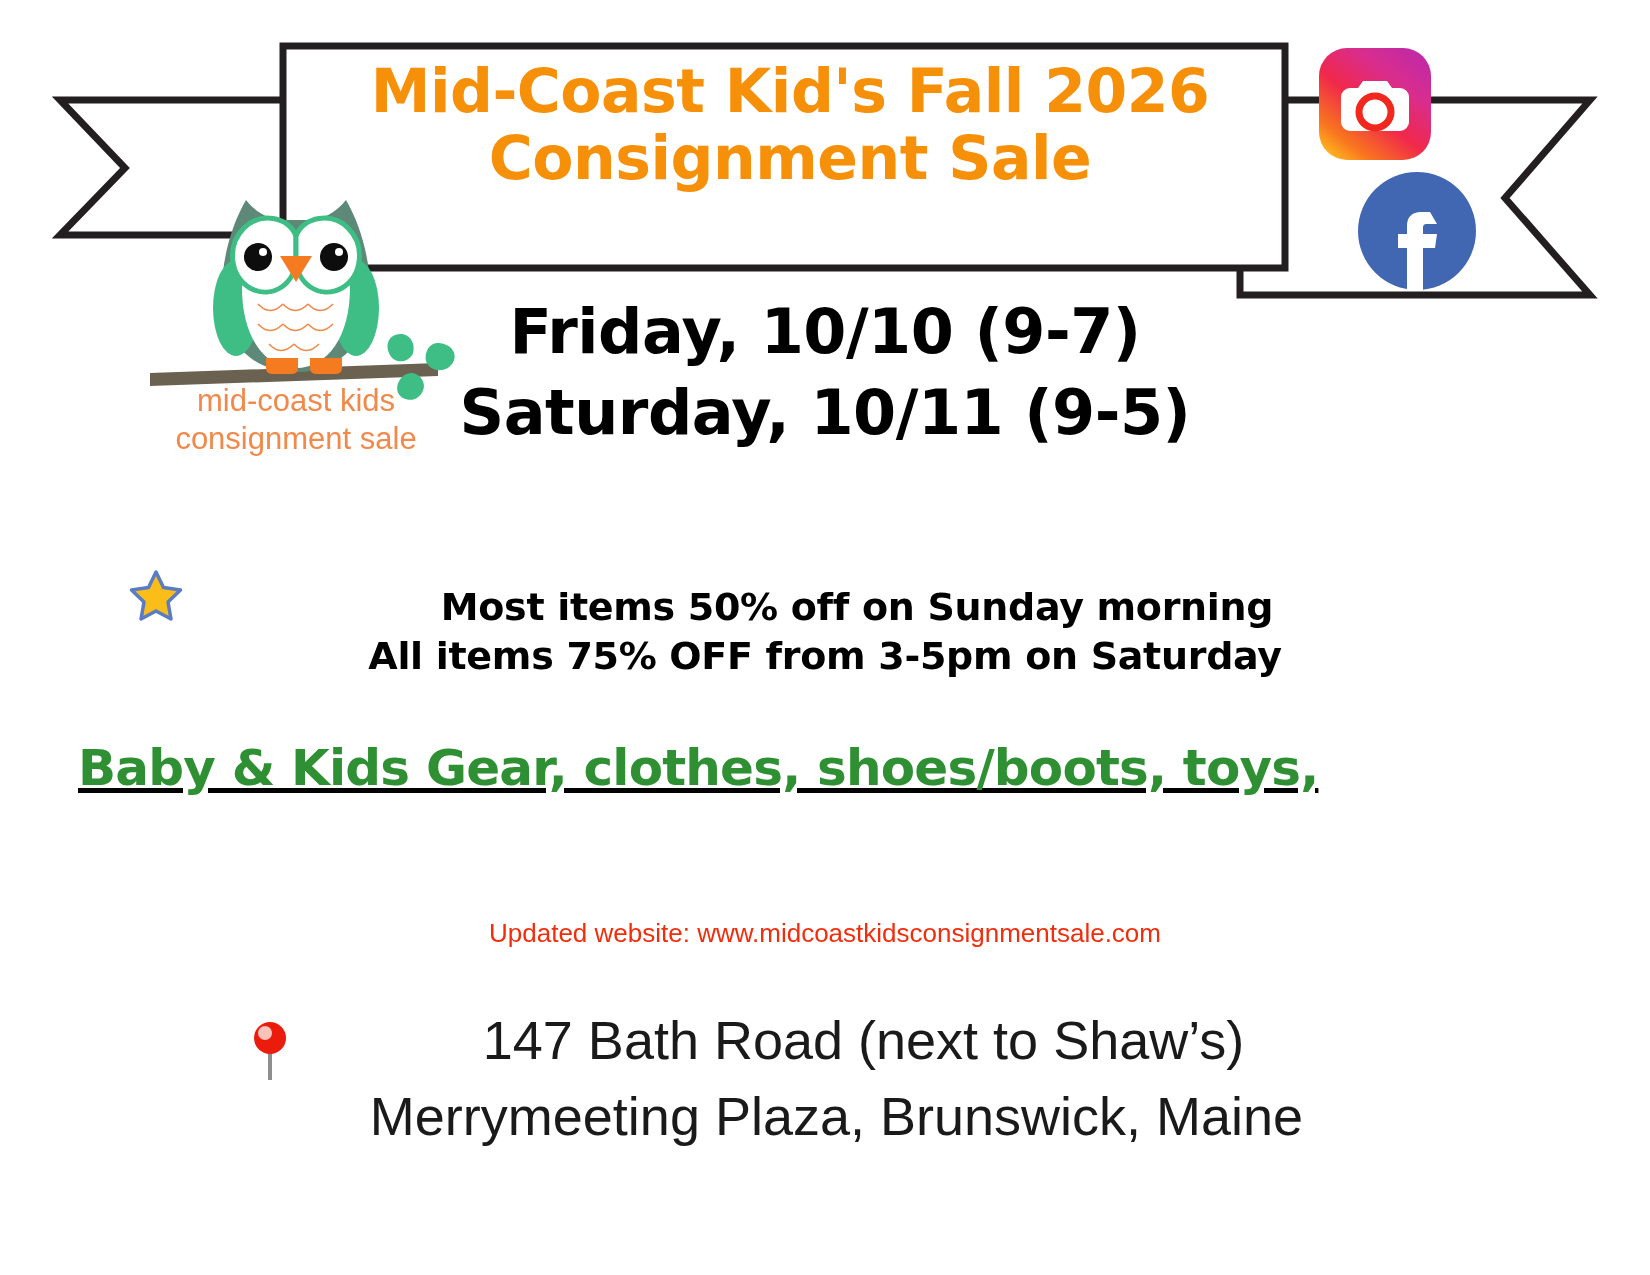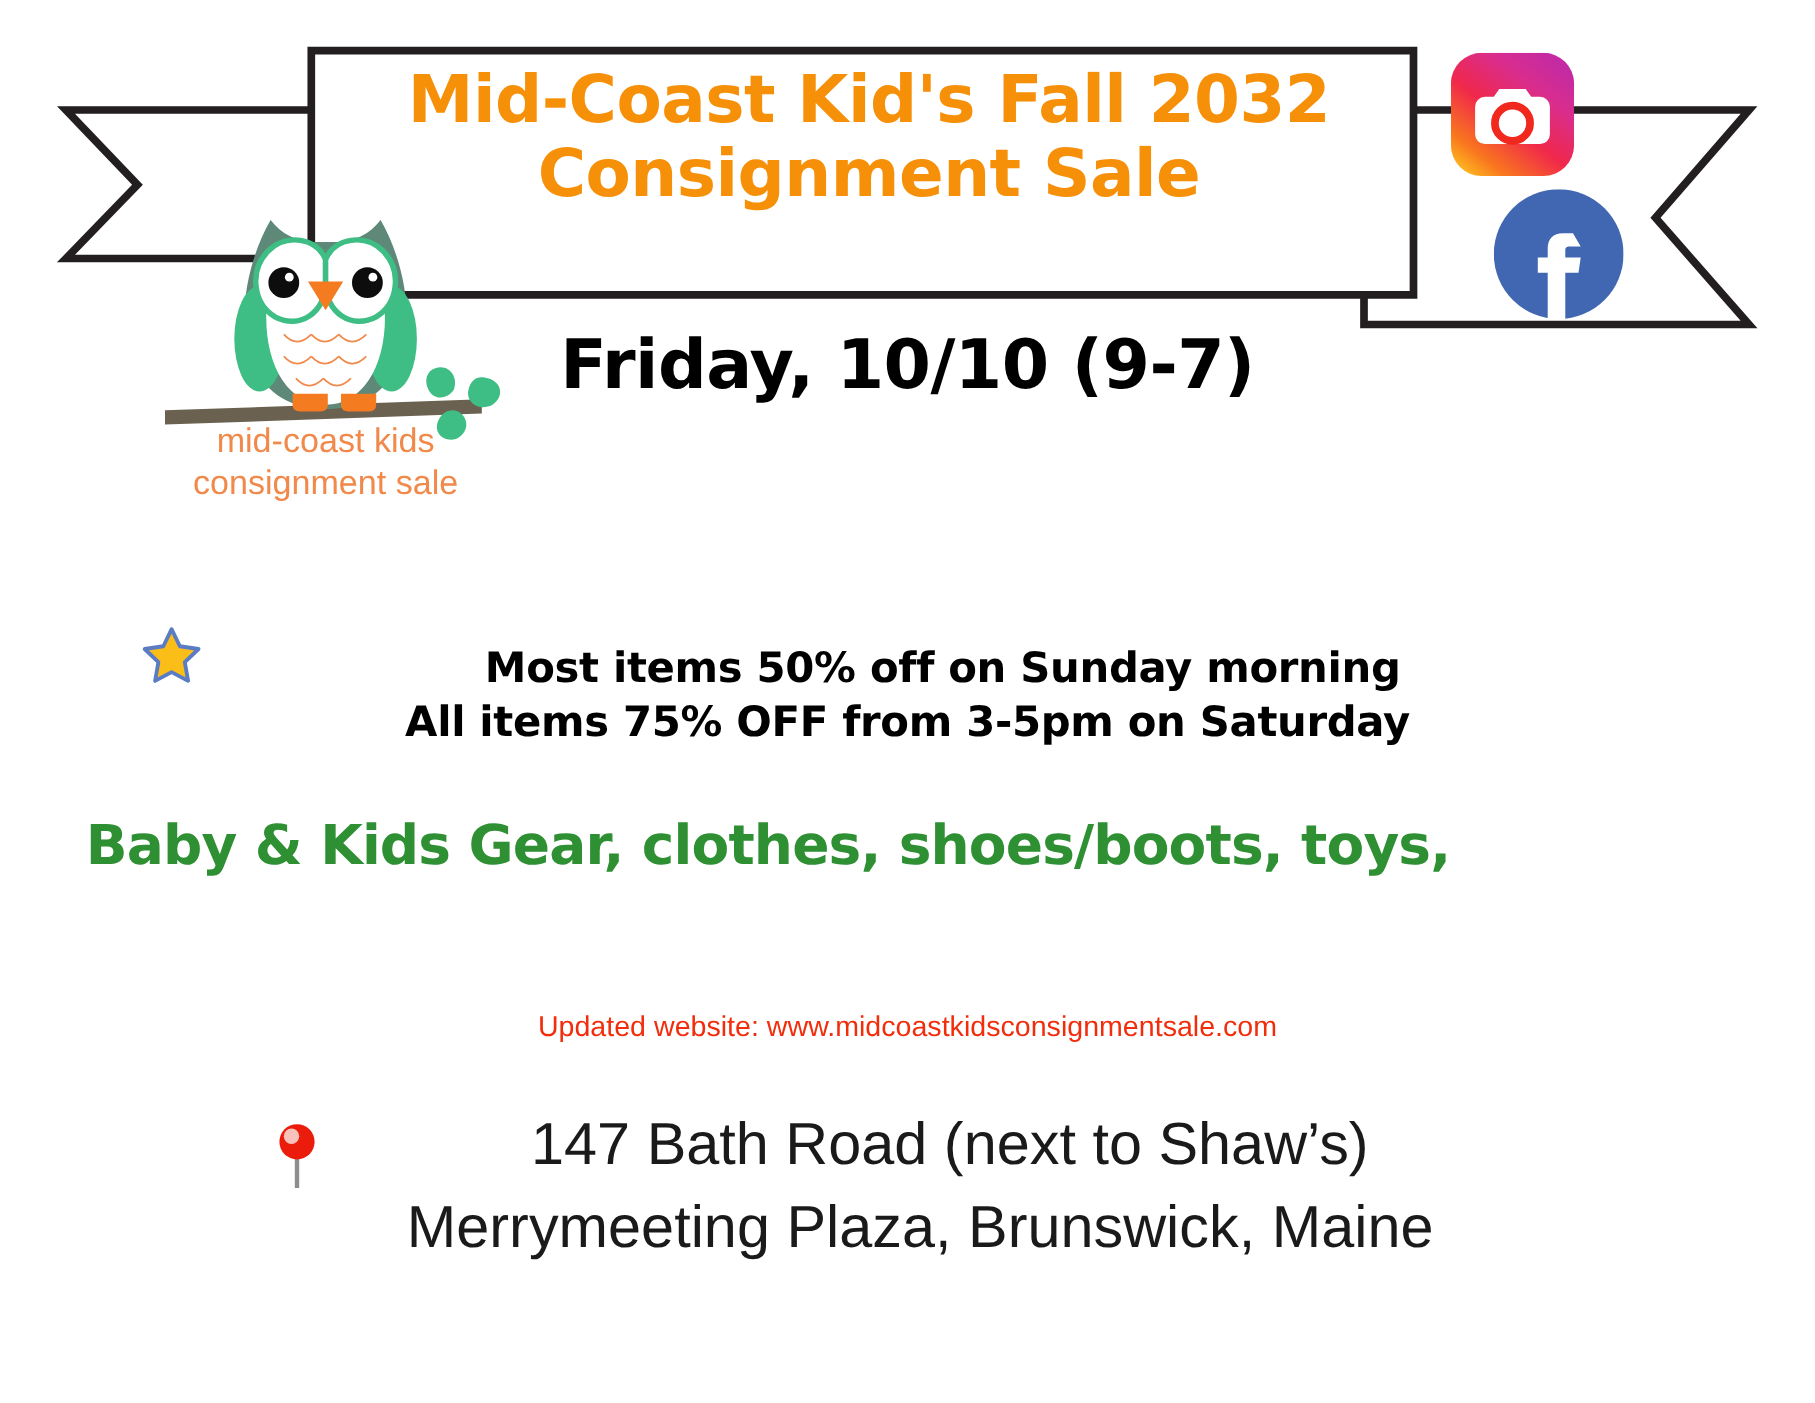--- a/index.html
+++ b/index.html
@@ -121,20 +121,21 @@
   #star-icon svg { display: block; }
   .discount-row-1 { padding-left: 64px; }
 
   
   #categories-block {
     position: absolute;
     left: 78px;
     top: 735px;
     width: 1494px;
     text-align: left;
+    text-decoration: underline;
   }
   .category-line {
     font-family: "DejaVu Sans", sans-serif;
     font-weight: bold;
     font-size: 50px;
     line-height: 1.32;
     color: #2E9033;
     letter-spacing: -0.8px;
     white-space: nowrap;
   }
@@ -193,21 +194,21 @@
 
     <path d="M 60 100 L 285 100 L 285 235 L 60 235 L 125 168 Z" fill="#ffffff" stroke="#231F20" stroke-width="7" stroke-linejoin="miter"></path>
 
     <path d="M 1590 100 L 1240 100 L 1240 295 L 1590 295 L 1505 198 Z" fill="#ffffff" stroke="#231F20" stroke-width="7" stroke-linejoin="miter"></path>
 
     <path d="M 283 46 L 1285 46 L 1285 268 L 283 268 Z" fill="#ffffff" stroke="#231F20" stroke-width="7" stroke-linejoin="miter"></path>
   </svg>
 </div>
 
 <div id="title-block">
-  <div class="title-line">Mid-Coast Kid's Fall 2032</div>
+  <div class="title-line">Mid-Coast Kid's Fall 2026</div>
   <div class="title-line">Consignment Sale</div>
 </div>
 
 <div id="owl-logo">
   <svg width="330" height="300" viewBox="0 0 330 300" xmlns="http://www.w3.org/2000/svg">
 
     <path d="M 12 215 L 300 205 L 300 218 L 12 228 Z" fill="#6B6150"></path>
 
     <path d="M 262 176 C 275 176 280 190 272 200 C 263 207 251 203 250 192 C 249 183 254 176 262 176 Z" fill="#3EBE84" transform="rotate(-18 262 190)"></path>
     <path d="M 300 185 C 316 184 322 198 312 208 C 302 216 288 211 288 199 C 288 190 293 185 300 185 Z" fill="#3EBE84" transform="rotate(12 300 197)"></path>
@@ -272,20 +273,21 @@
 
 <div id="facebook-icon">
   <svg width="118" height="118" viewBox="0 0 118 118" xmlns="http://www.w3.org/2000/svg">
     <circle cx="59" cy="59" r="59" fill="#4267B2"></circle>
     <path d="M 72 40 h -9 c -9 0 -14 5 -14 14 v 8 h -9 v 14 h 9 v 42 h 16 v -42 h 12 l 2 -14 h -14 v -6 c 0 -3 1 -4 4 -4 h 10 Z" fill="#ffffff"></path>
   </svg>
 </div>
 
 <div id="dates-block">
   <div class="date-line">Friday, 10/10 (9-7)</div>
+  <div class="date-line">Saturday, 10/11 (9-5)</div>
 </div>
 
 <div id="star-icon">
   <svg width="56" height="56" viewBox="0 0 56 56" xmlns="http://www.w3.org/2000/svg">
     <path d="M 28 4 L 35.5 19.5 L 52.5 22 L 40 34 L 43 51 L 28 43 L 13 51 L 16 34 L 3.5 22 L 20.5 19.5 Z" fill="#FBBE18" stroke="#5A7CC4" stroke-width="3.5" stroke-linejoin="round"></path>
   </svg>
 </div>
 <div id="discount-block">
   <div class="discount-line discount-row-1">Most items 50% off on Sunday morning</div>
   <div class="discount-line">All items 75% OFF from 3-5pm on Saturday</div>

